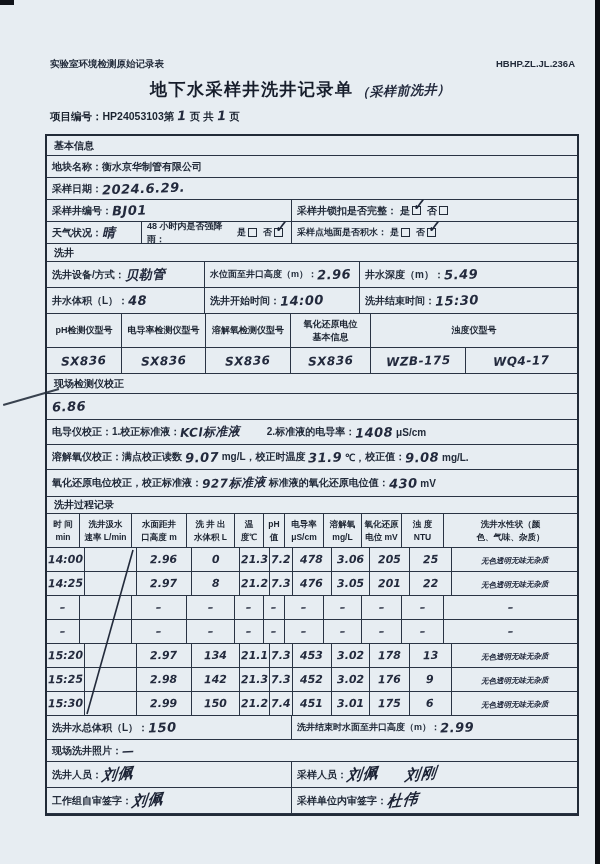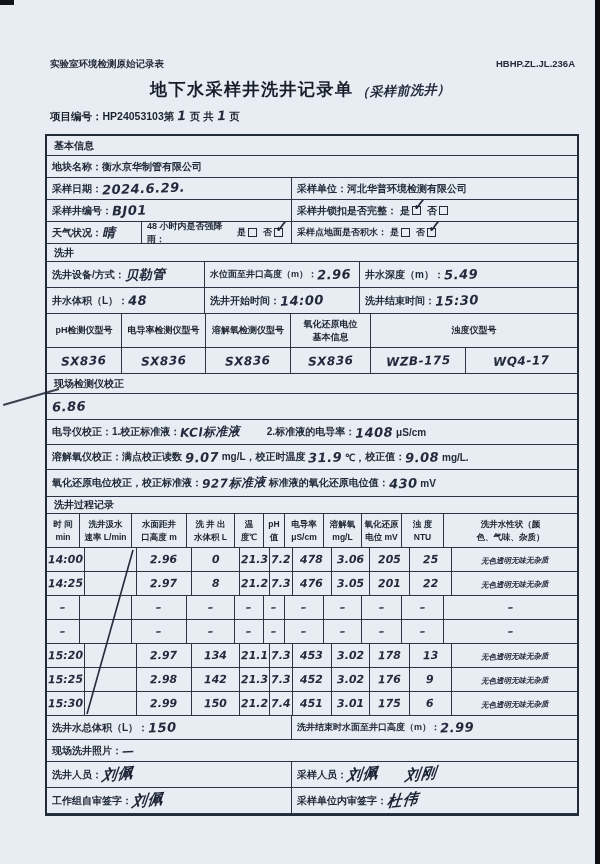--- a/index.html
+++ b/index.html
@@ -88,24 +88,20 @@
       <span>地块名称：</span>
           <span>衡水京华制管有限公司</span>
     </div>
       </div>
 
     <div class="r h22">
       <div class="c printed split">
         <span>采样日期：</span>
           <span class="hw big">2024.6.29.</span>
       </div>
-      <div class="c printed">
-        <span>采样单位：</span>
-          <span>河北华普环境检测有限公司</span>
-      </div>
     </div>
 
     <div class="r h22">
       <div class="c printed split">
         <span>采样井编号：</span>
           <span class="hw big">BJ01</span>
       </div>
       <div class="c printed">
         <span>采样井锁扣是否完整：</span>
         <span class="cb">

